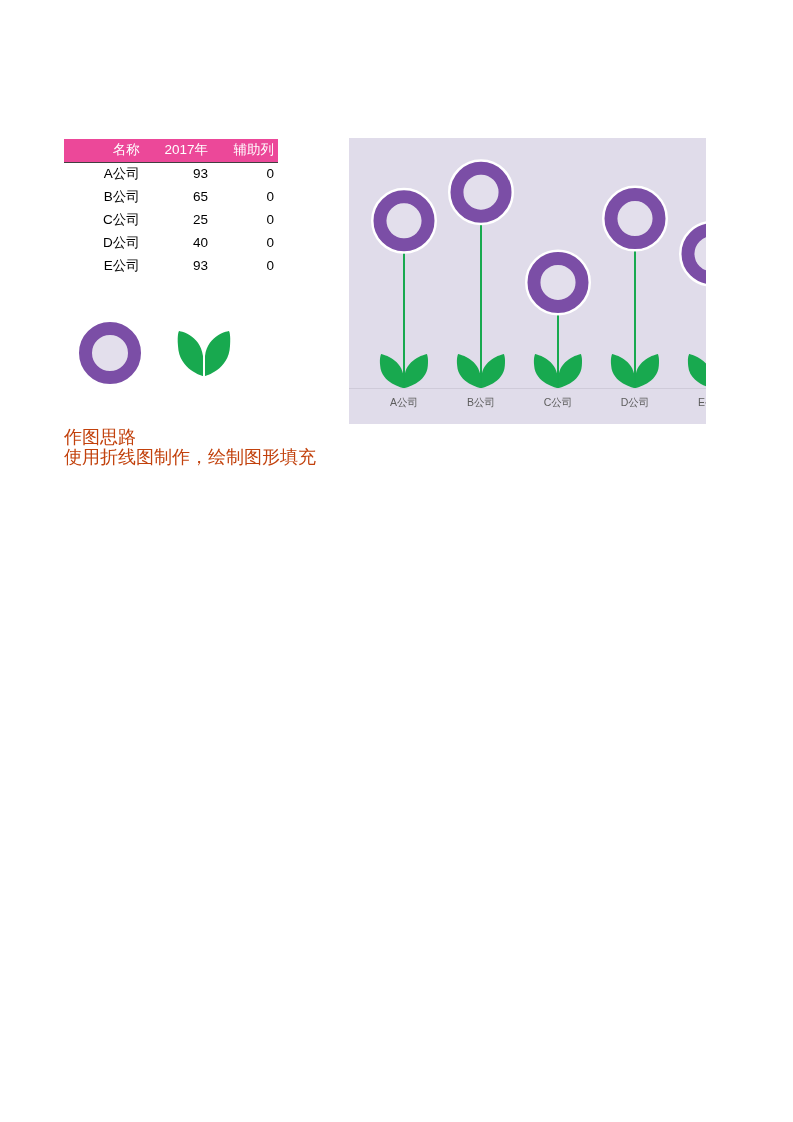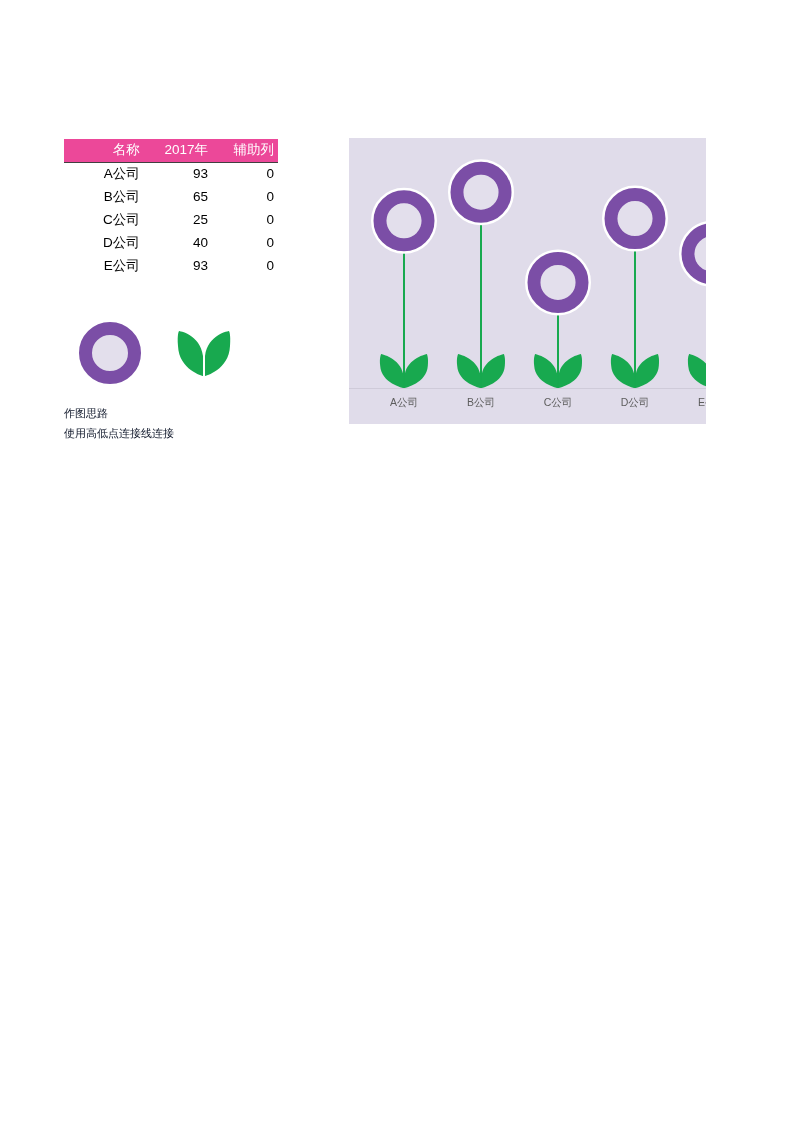--- a/index.html
+++ b/index.html
@@ -73,25 +73,25 @@
     left: 112px;
     top: 18px;
     width: 56px;
     height: 46px;
   }
 
   
   #notes {
     position: absolute;
     left: 64px;
-    top: 404px;
+    top: 428px;
     width: 300px;
-    font-size: 11px;
+    font-size: 18px;
     line-height: 19.5px;
-    color: #0f172a;
+    color: #c2410c;
     white-space: nowrap;
   }
 
   
   #chart {
     position: absolute;
     left: 349px;
     top: 138px;
     width: 357px;
     height: 286px;
@@ -168,21 +168,21 @@
 <div id="legend-shapes">
   <div id="legend-ring"></div>
   <svg id="legend-leaf" viewBox="0 0 56 46">
     <path d="M27 46 C27 46 3 40 2 16 C1 4 3 1 3 1 C3 1 24 4 27 26 Z" fill="#18a94f"></path>
     <path d="M29 46 C29 46 53 40 54 16 C55 4 53 1 53 1 C53 1 32 4 29 26 Z" fill="#18a94f"></path>
   </svg>
 </div>
 
 <div id="notes">
   <div>作图思路</div>
-  <div>使用高低点连接线连接</div>
+  <div>使用折线图制作，绘制图形填充</div>
 </div>
 
 <div id="chart">
   <svg id="chart-plot" viewBox="0 0 357 286">
     <defs>
       <g id="leaf-pair">
         <path d="M0 24 C0 24 -22 19 -23 2 C-24 -7 -22 -10 -22 -10 C-22 -10 -3 -6 0 10 Z"></path>
         <path d="M1.6 24 C1.6 24 23.6 19 24.6 2 C25.6 -7 23.6 -10 23.6 -10 C23.6 -10 4.6 -6 1.6 10 Z"></path>
       </g>
     </defs>

